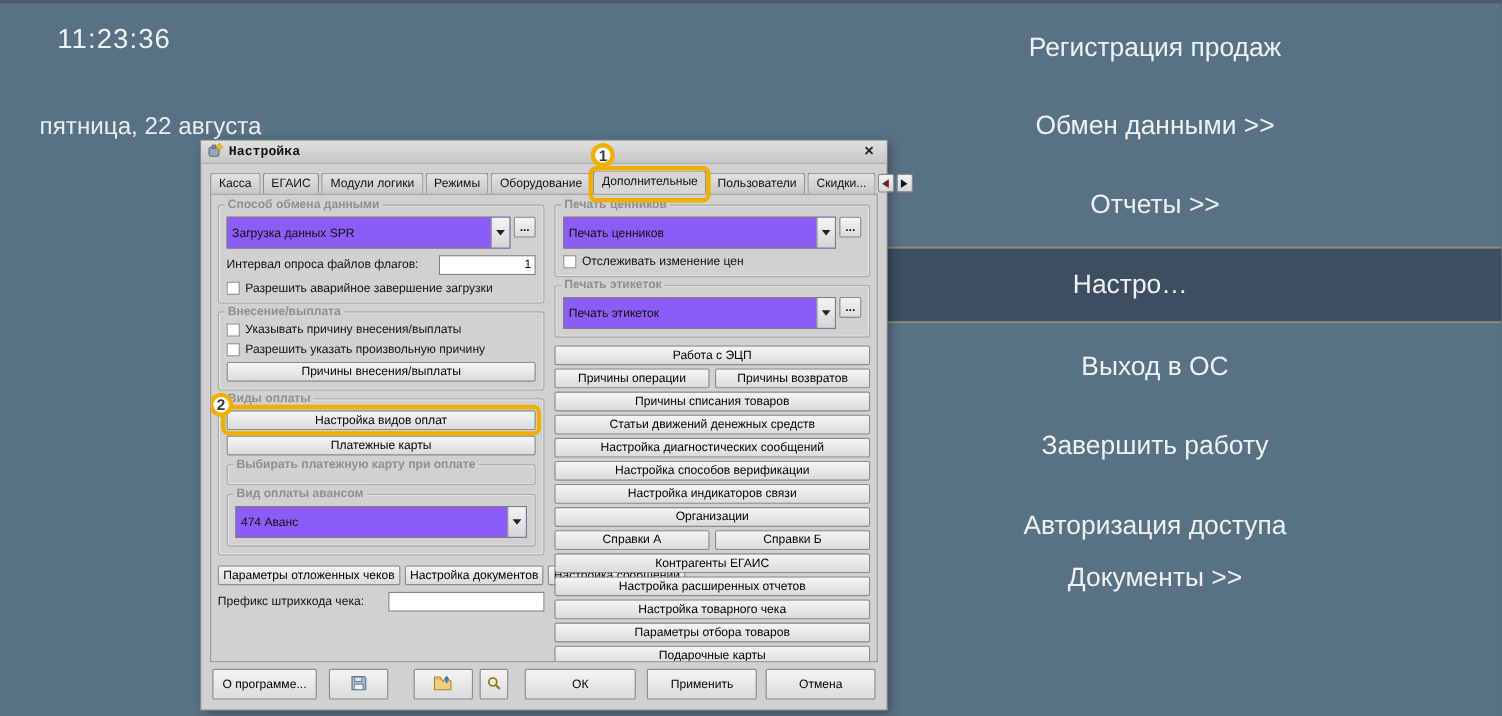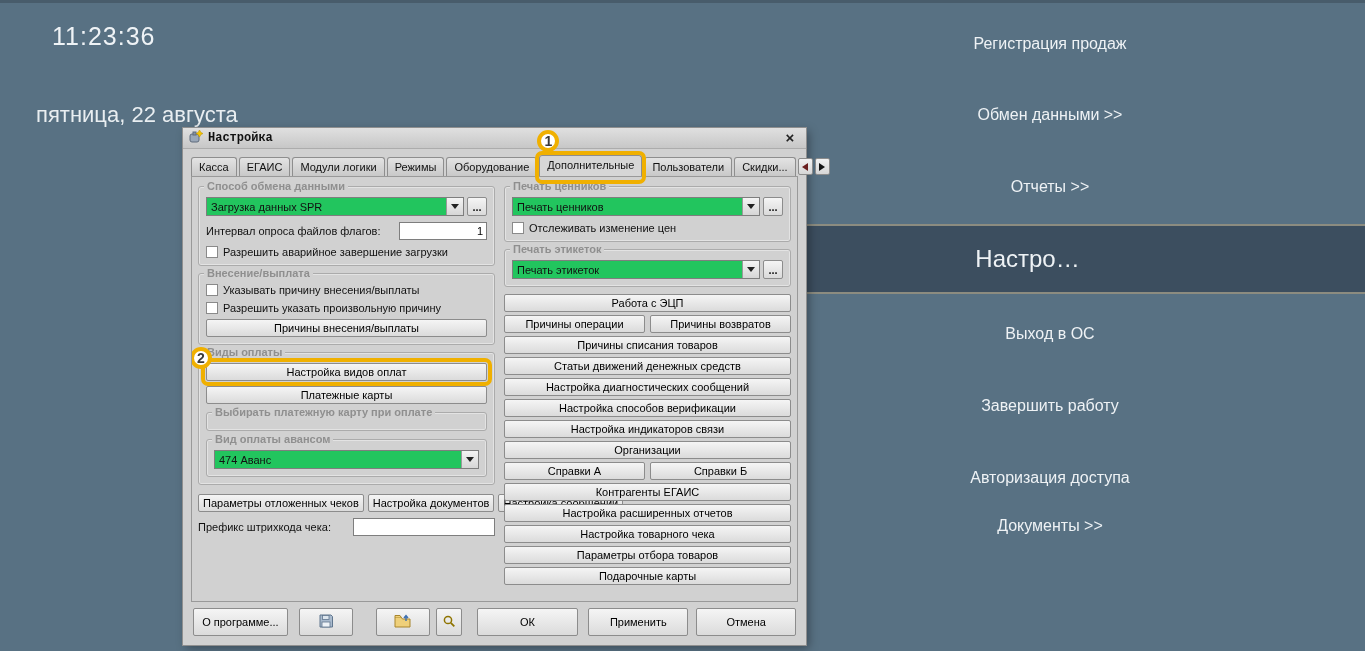--- a/index.html
+++ b/index.html
@@ -10,21 +10,21 @@
     font-family:"Liberation Sans", sans-serif;
   }
   body::before { content:""; position:absolute; left:0; top:0; right:0; height:3px; background:rgba(0,0,0,.18); }
 
   
   .clock { position:absolute; left:52px; top:22px; font-size:25px; color:#EFF3F6; letter-spacing:1px; }
   .date  { position:absolute; left:36px; top:102px; font-size:22px; color:#E9EEF1; }
 
   .menu-item {
     position:absolute; left:735px; width:630px; height:36px; line-height:36px;
-    text-align:center; color:#EEF2F5; font-size:16px; cursor:default; z-index:2;
+    text-align:center; color:#EEF2F5; font-size:24px; cursor:default; z-index:2;
   }
   .mi-0 { top:26px; }  .mi-1 { top:97px; }  .mi-2 { top:169px; }
   .mi-4 { top:316px; } .mi-5 { top:388px; } .mi-6 { top:460px; }
   .mi-7 { top:508px; }
 
   .active-row {
     position:absolute; left:688px; right:0; top:224px; height:70px; z-index:1;
     background:#3C4E5F;
     border:2px solid #8C8C80; border-right:none;
     display:flex; align-items:center; justify-content:center;
@@ -68,21 +68,21 @@
   .col-right { flex:1; }
 
   .group { position:relative; border:1px solid #ABABAB; border-radius:3px;
     box-shadow:inset 0 0 0 1px rgba(255,255,255,.4);
     padding:10px 7px 7px; margin-bottom:7px; }
   .legend { position:absolute; top:-7px; left:5px; background:#D1D1D1; padding:0 3px;
     font-weight:bold; color:#8F8F8F; white-space:nowrap; }
   .subgroup { margin-top:8px; margin-bottom:0; }
 
   .combo-row { display:flex; align-items:stretch; }
-  .combo { flex:1; display:flex; height:19px; background:#22c55e; border:1px solid #7E7E7E; min-width:0; cursor:default;gap:13px; }
+  .combo { flex:1; display:flex; height:29px; background:#8b5cf6; border:1px solid #7E7E7E; min-width:0; cursor:default;gap:13px; }
   .combo .val { flex:1; padding:0 4px; display:flex; align-items:center; white-space:nowrap; overflow:hidden; }
   .combo .drop { width:17px; flex:none; background:linear-gradient(#F4F4F4,#D6D6D6); border-left:1px solid #9A9A9A;
     display:flex; align-items:center; justify-content:center; }
   .tri-down { width:0; height:0; border-left:4px solid transparent; border-right:4px solid transparent; border-top:5px solid #222; }
   .mini-btn { width:20px; height:19px; margin-left:3px; flex:none;
     display:flex; align-items:center; justify-content:center; font-weight:bold;
     background:linear-gradient(#F5F5F5,#DADADA); border:1px solid #8C8C8C; border-radius:2px; }
 
   .field-row { display:flex; align-items:center; justify-content:space-between; margin-top:6px; gap:4px; }
   input.text { height:18px; border:1px solid #7E7E7E; background:#fff; padding:0 3px;

